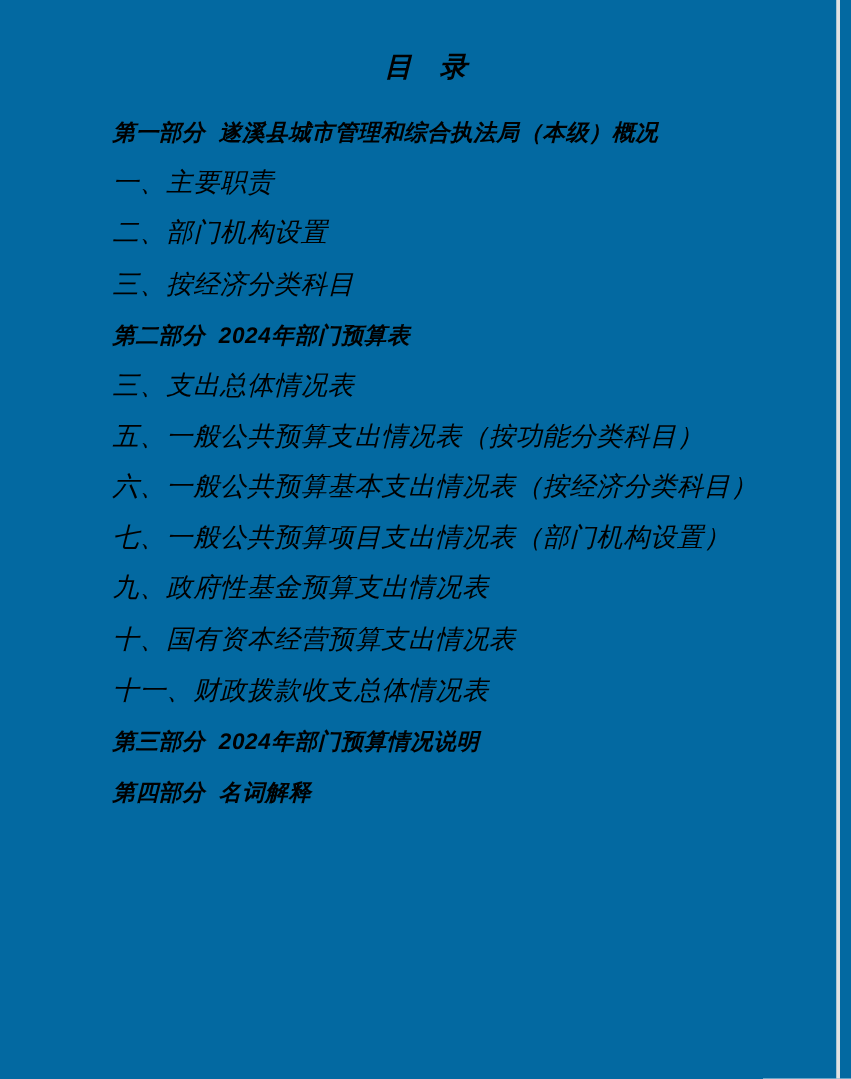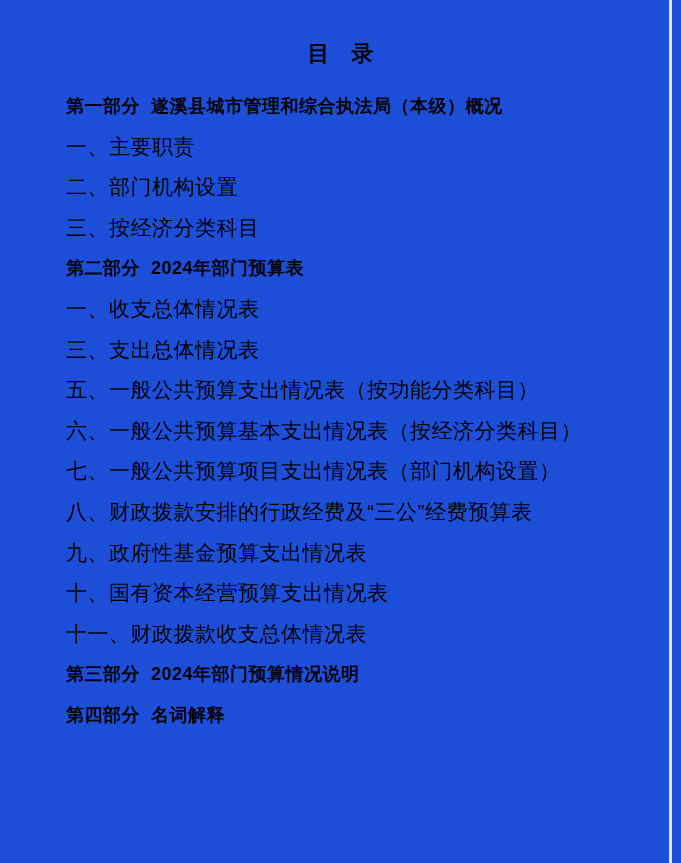--- a/index.html
+++ b/index.html
@@ -9,35 +9,36 @@
     height: 863px;
     background: #ffffff;
     overflow: hidden;
     font-family: "Liberation Sans", "DejaVu Sans", sans-serif;
     color: #000000;
   }
   .page {
     position: relative;
     width: 681px;
     height: 863px;
-    background: #1d4ed8;
+    background: #0369a1;
+    font-style: italic;
   }
   .title {
     margin: 0;
     padding-top: 40px;
     height: 28px;
     line-height: 28px;
     font-size: 22px;
     font-weight: bold;
     text-align: center;
     white-space: pre;
   }
   .toc {
     margin-top: 18px;
-    padding-left: 66px;
+    padding-left: 90px;
     padding-right: 20px;
   }
   .toc-line {
     height: 40.6px;
     line-height: 40.6px;
     font-size: 21px;
     font-weight: normal;
     white-space: pre;
     letter-spacing: 0.5px;
   }
@@ -58,26 +59,24 @@
 <body>
 
 <div class="page">
   <h1 class="title">目　录</h1>
   <div class="toc" id="toc">
       <div class="toc-line bold">第一部分  遂溪县城市管理和综合执法局（本级）概况</div>
       <div class="toc-line">一、主要职责</div>
       <div class="toc-line">二、部门机构设置</div>
       <div class="toc-line">三、按经济分类科目</div>
       <div class="toc-line bold">第二部分  2024年部门预算表</div>
-      <div class="toc-line">一、收支总体情况表</div>
       <div class="toc-line">三、支出总体情况表</div>
       <div class="toc-line">五、一般公共预算支出情况表（按功能分类科目）</div>
       <div class="toc-line">六、一般公共预算基本支出情况表（按经济分类科目）</div>
       <div class="toc-line">七、一般公共预算项目支出情况表（部门机构设置）</div>
-      <div class="toc-line">八、财政拨款安排的行政经费及“三公”经费预算表</div>
       <div class="toc-line">九、政府性基金预算支出情况表</div>
       <div class="toc-line">十、国有资本经营预算支出情况表</div>
       <div class="toc-line">十一、财政拨款收支总体情况表</div>
       <div class="toc-line bold">第三部分  2024年部门预算情况说明</div>
       <div class="toc-line bold">第四部分  名词解释</div>
     </div>
   <div class="edge"></div>
 </div>
 
 </body></html>

